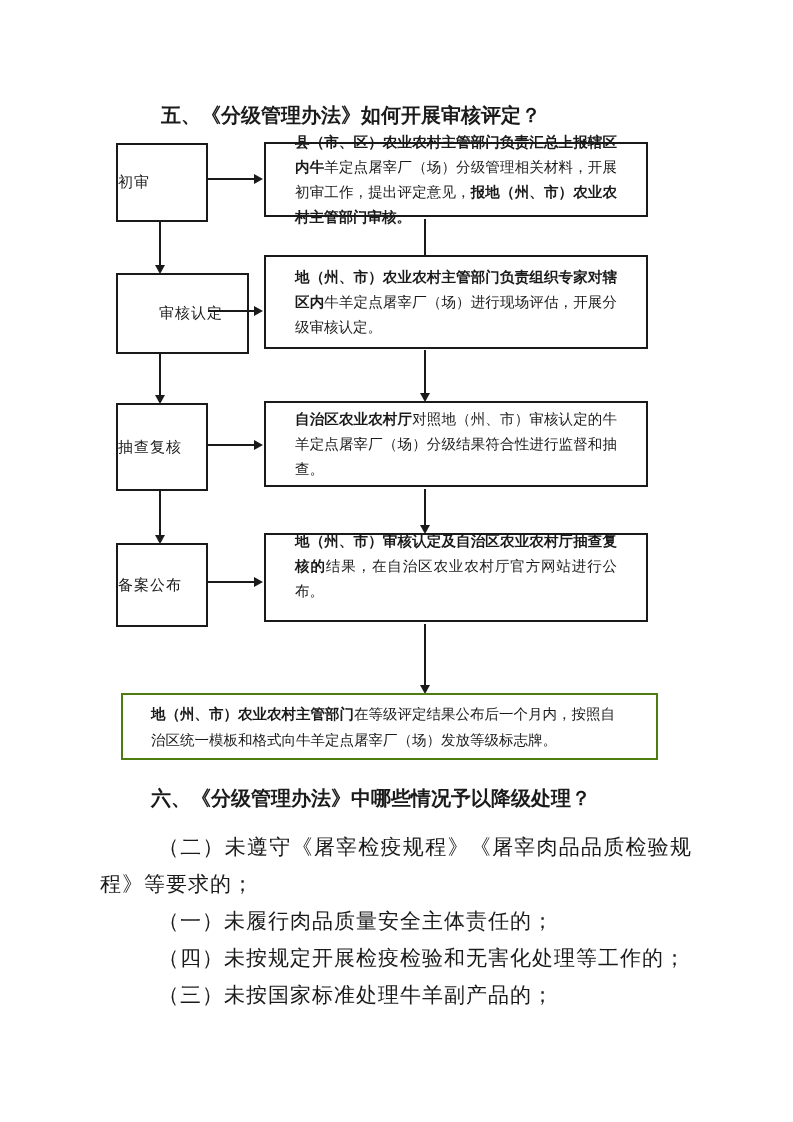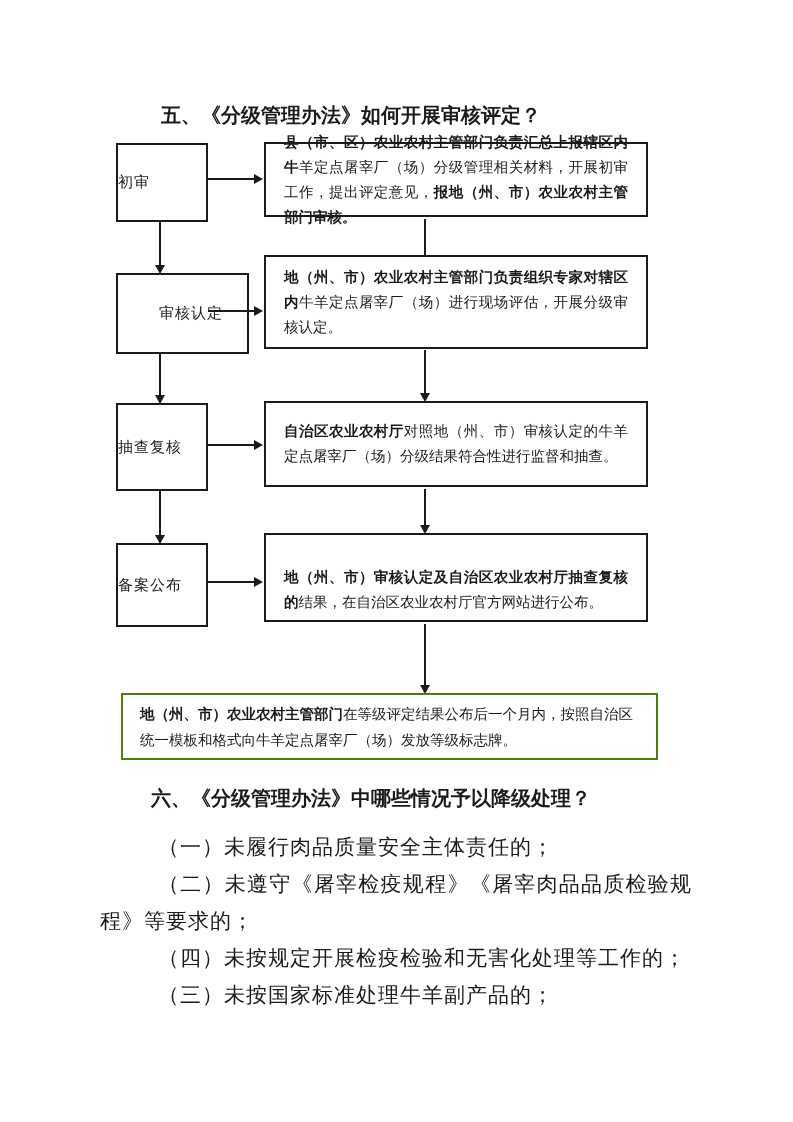--- a/index.html
+++ b/index.html
@@ -21,21 +21,21 @@
     display:flex; align-items:center; justify-content:flex-start;
     font-size:15px; letter-spacing:1px; text-align:center;
   }
   .desc-box {
     position:absolute; left:264px; width:384px;
     border:2px solid #1a1a1a; background:#fff;
     display:flex; align-items:center;
     box-sizing:border-box; padding:0 13px;
     font-size:14.5px; line-height:25px; text-align:justify;
   }
-  .desc-box p, .footer-box p { margin:5px; }
+  .desc-box p, .footer-box p { margin:16px; }
   .desc-box b, .footer-box b { font-weight:bold; }
   .footer-box {
     position:absolute; left:121px; top:693px; width:537px; height:67px;
     border:2px solid #4d7c0f; background:#fff; box-sizing:border-box;
     display:flex; align-items:center; padding:0 12px;
     font-size:14.5px; line-height:26px;
   }
   
   .h-arrow { position:absolute; height:2px; background:#1a1a1a; }
   .h-arrow::after {
@@ -104,19 +104,19 @@
 
   <div class="v-arrow" style="left:424px; top:624px; height:61px;"></div>
 
   <div class="footer-box">
     <p><b>地（州、市）农业农村主管部门</b><span>在等级评定结果公布后一个月内，按照自治区统一模板和格式向牛羊定点屠宰厂（场）发放等级标志牌。</span></p>
   </div>
 
   <div class="sec-heading" style="left:151px; top:784px;">六、《分级管理办法》中哪些情况予以降级处理？</div>
 
   <div class="rule-items">
+    <p>（二）未遵守《屠宰检疫规程》《屠宰肉品品质检验规程》等要求的；</p>
     <p>（一）未履行肉品质量安全主体责任的；</p>
-    <p>（二）未遵守《屠宰检疫规程》《屠宰肉品品质检验规程》等要求的；</p>
     <p>（四）未按规定开展检疫检验和无害化处理等工作的；</p>
     <p>（三）未按国家标准处理牛羊副产品的；</p>
   </div>
 
 </div>
 
 </body></html>

